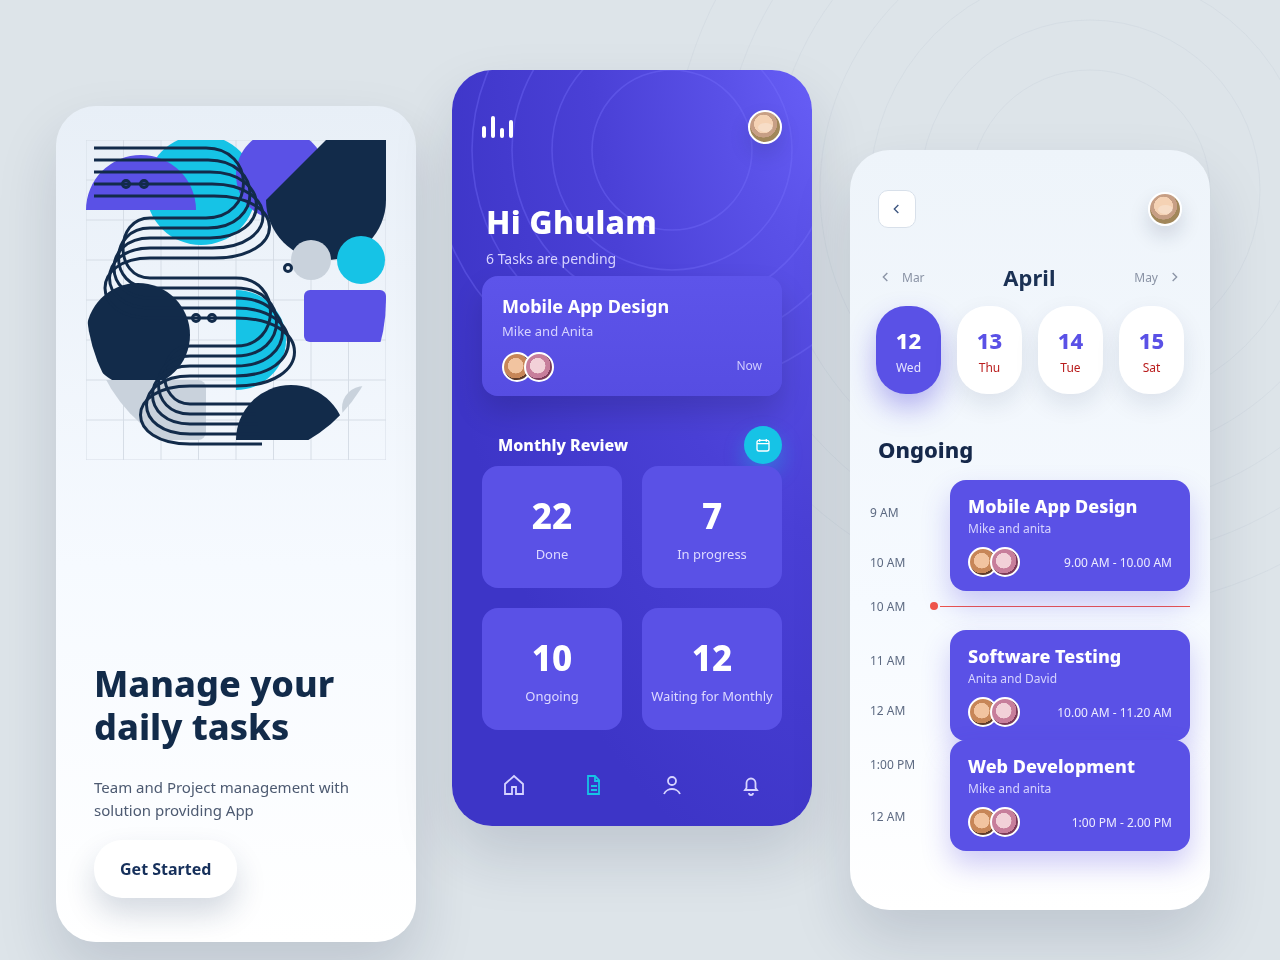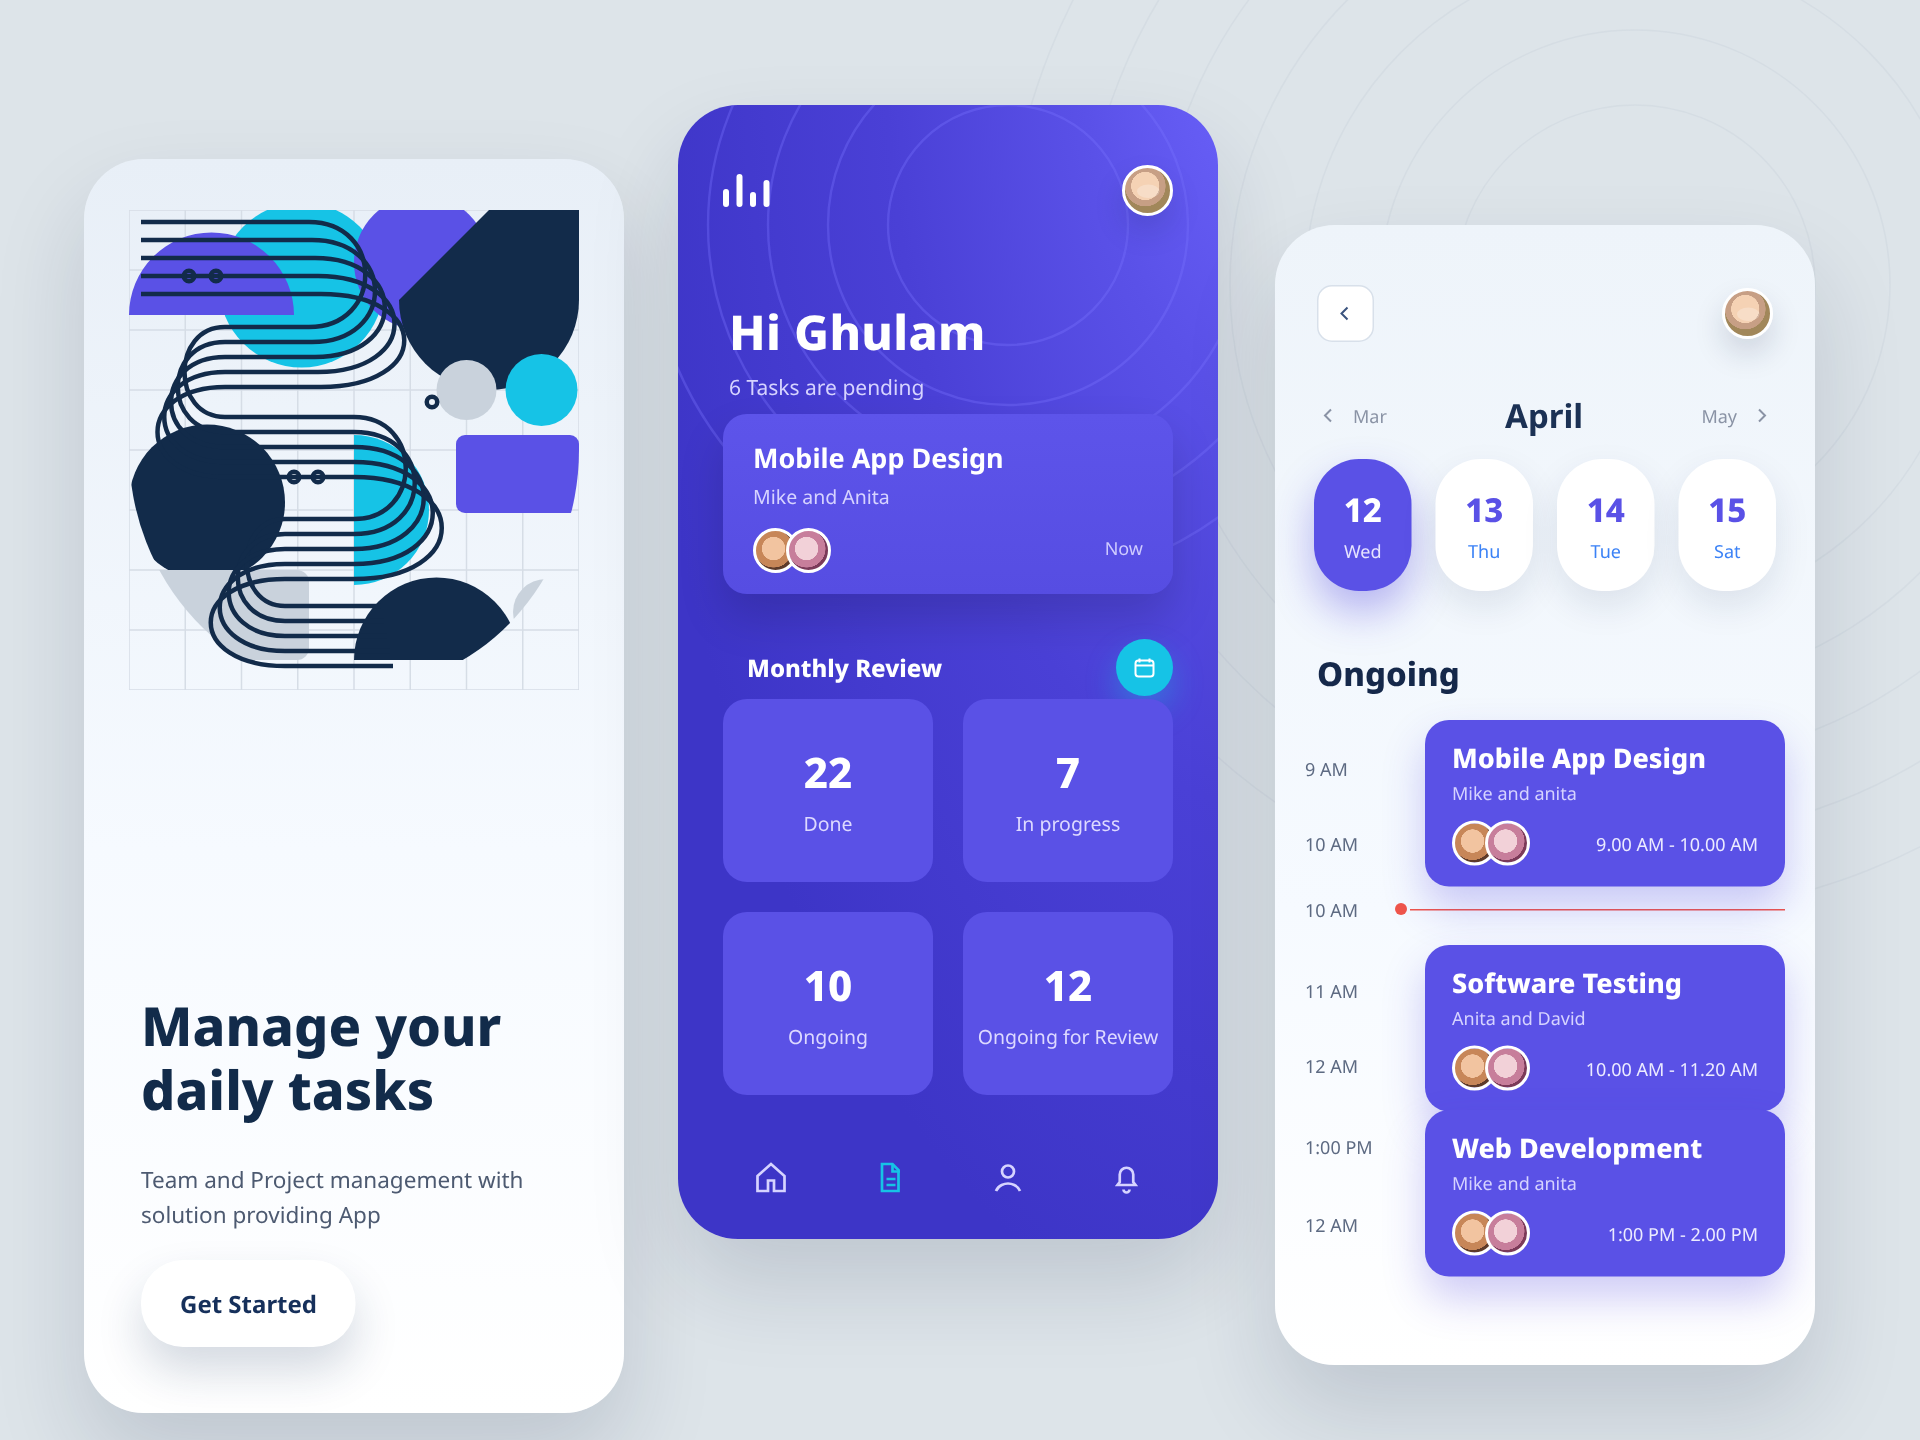--- a/index.html
+++ b/index.html
@@ -119,21 +119,21 @@
 
   .mr-row{ position:absolute; left:30px; right:30px; top:348px; display:flex; align-items:center; justify-content:space-between;}
   .mr-row h2{ margin:16px; font-size:16px; font-weight:800;}
   .cal-btn{ width:38px; height:38px; border-radius:50%; background:#16c3e6; display:flex; align-items:center; justify-content:center; box-shadow: 0 10px 20px rgba(22,195,230,.35);}
   .cal-btn svg{ width:16px; height:16px; stroke:#fff; fill:none; stroke-width:2;}
 
   .stats{ position:absolute; left:30px; right:30px; top:396px; display:grid; grid-template-columns:1fr 1fr; grid-auto-rows:122px; gap:20px;}
   .stat{
     background:#5a51e6; border-radius:16px; display:flex; flex-direction:column; align-items:center; justify-content:center;
   }
-  .stat .n{ font-size:28px; font-weight:800;}
+  .stat .n{ font-size:35px; font-weight:800;}
   .stat .l{ font-size:13px; color:#ddd9ff; margin-top:6px;}
 
   .navbar{ position:absolute; left:22px; right:22px; bottom:24px; display:flex; align-items:center; justify-content:space-around;}
   .navbar svg{ width:24px; height:24px; fill:none; stroke:#d6d3ff; stroke-width:1.8;}
   .navbar .active svg{ stroke:#16c3e6;}
 
   
   .p3{ left:850px; top:150px; height:760px;
        background:linear-gradient(180deg, #eef4fa 0%, #f6faff 60%, #ffffff 100%);
        color:var(--ink);
@@ -143,21 +143,21 @@
   .back-btn svg{ width:16px; height:16px; stroke:#3a537e; fill:none; stroke-width:2;}
   .p3 .avatar{ width:34px; height:34px;}
   .month-row{ position:absolute; left:28px; right:28px; top:112px; display:flex; align-items:center; justify-content:space-between; color:#6c7687;}
   .month{ font-weight:700; font-size:22px; color:#1b3154;}
   .mini-nav{ display:flex; align-items:center; gap:8px; font-size:12px; color:#8a93a5;}
   .mini-nav svg{ width:16px; height:16px; stroke:#8a93a5; fill:none; stroke-width:2;}
 
   .days{ position:absolute; left:26px; right:26px; top:156px; display:flex; gap:16px;}
   .day{ width:66px; height:88px; border-radius:30px; background:#fff; display:flex; flex-direction:column; align-items:center; justify-content:center; box-shadow: 0 10px 24px rgba(17,39,76,.10);}
   .day .dn{ font-weight:800; font-size:22px; color:#5a51e6;}
-  .day .dl{ font-size:12px; color:#3b82f6; margin-top:4px;}
+  .day .dl{ font-size:12px; color:#b91c1c; margin-top:4px;}
   .day.active{ background:#5a51e6; box-shadow: 0 14px 28px rgba(66,53,220,.35);}
   .day.active .dn{ color:#fff;}
   .day.active .dl{ color:#e6e4ff;}
 
   .section-title{ position:absolute; left:28px; top:284px; font-weight:800; font-size:22px; color:#15284a;}
 
   .timeline{ position:absolute; left:20px; right:20px; top:330px; height:380px;}
   .tl-hour{ position:absolute; left:0; font-size:12px; color:#5d6a82;}
   .nowline{ position:absolute; left:0; right:0; height:1px; background:#f0554a; }
   .nowdot{ position:absolute; width:8px; height:8px; border-radius:50%; background:#f0554a; left:64px; transform:translate(-50%, -50%);}
@@ -312,21 +312,21 @@
       <div class="stat">
         <div class="n">7</div>
         <div class="l">In progress</div>
       </div>
       <div class="stat">
         <div class="n">10</div>
         <div class="l">Ongoing</div>
       </div>
       <div class="stat">
         <div class="n">12</div>
-        <div class="l">Ongoing for Review</div>
+        <div class="l">Waiting for Monthly</div>
       </div>
     </div>
 
     <div class="navbar">
       <div>
         <svg viewBox="0 0 24 24">
             <path d="M3 11 L12 3 L21 11 V21 H14 V14 H10 V21 H3 Z"></path>
           </svg>
       </div>
       <div class="active">

